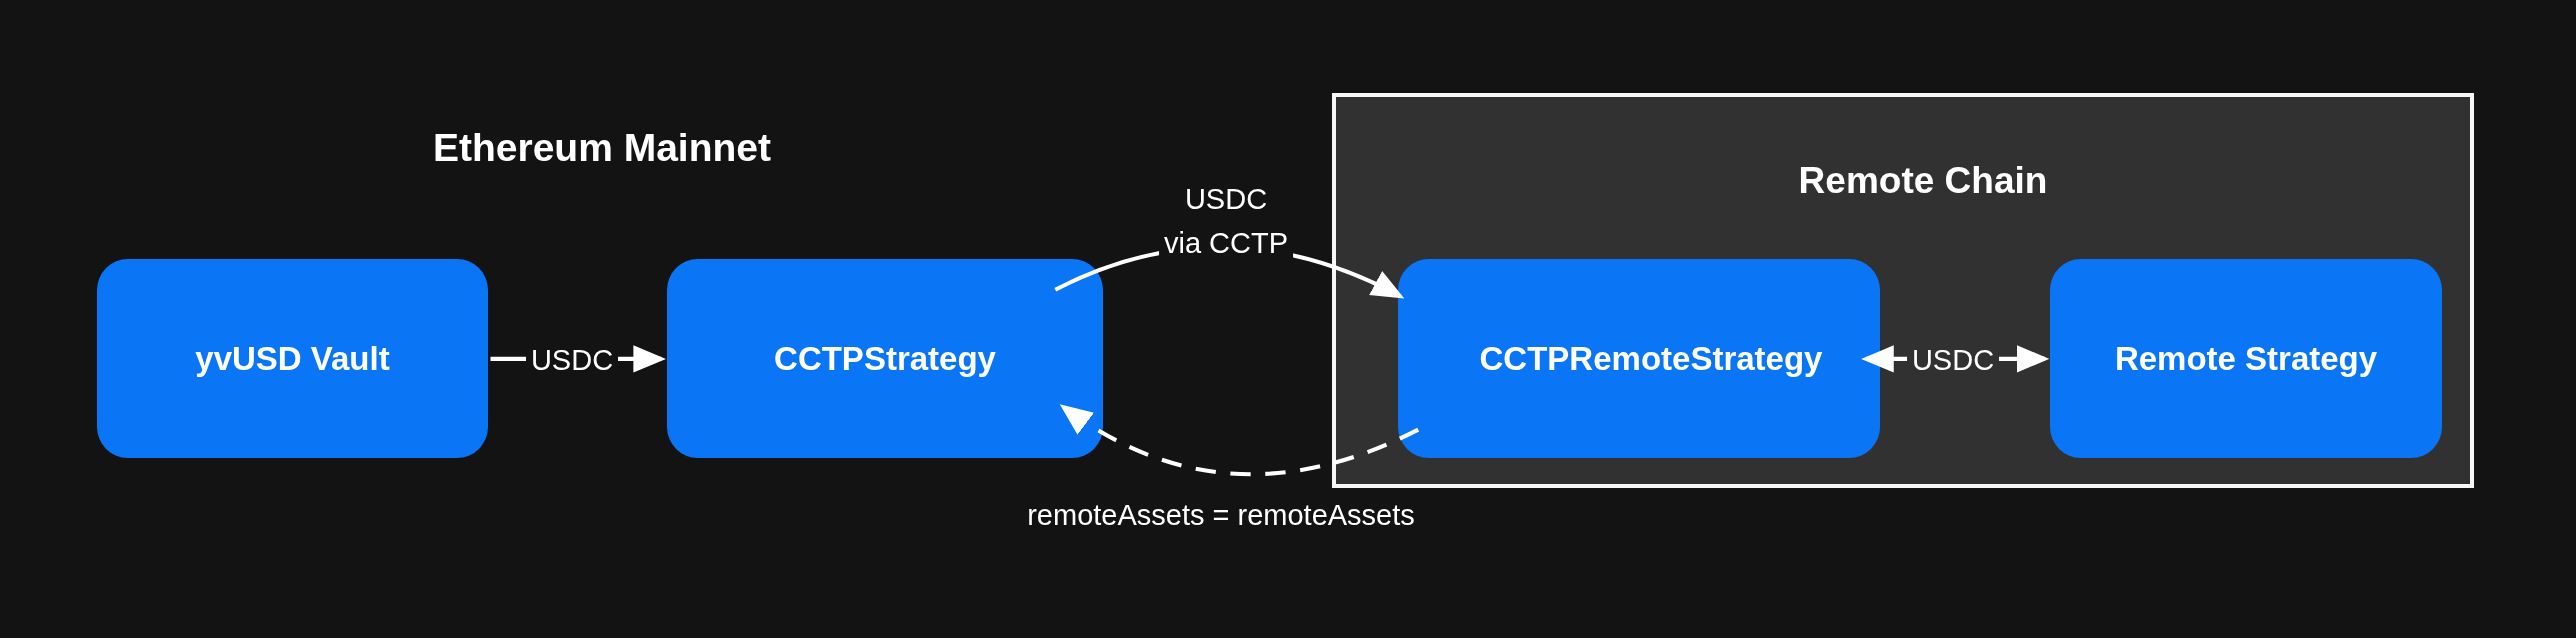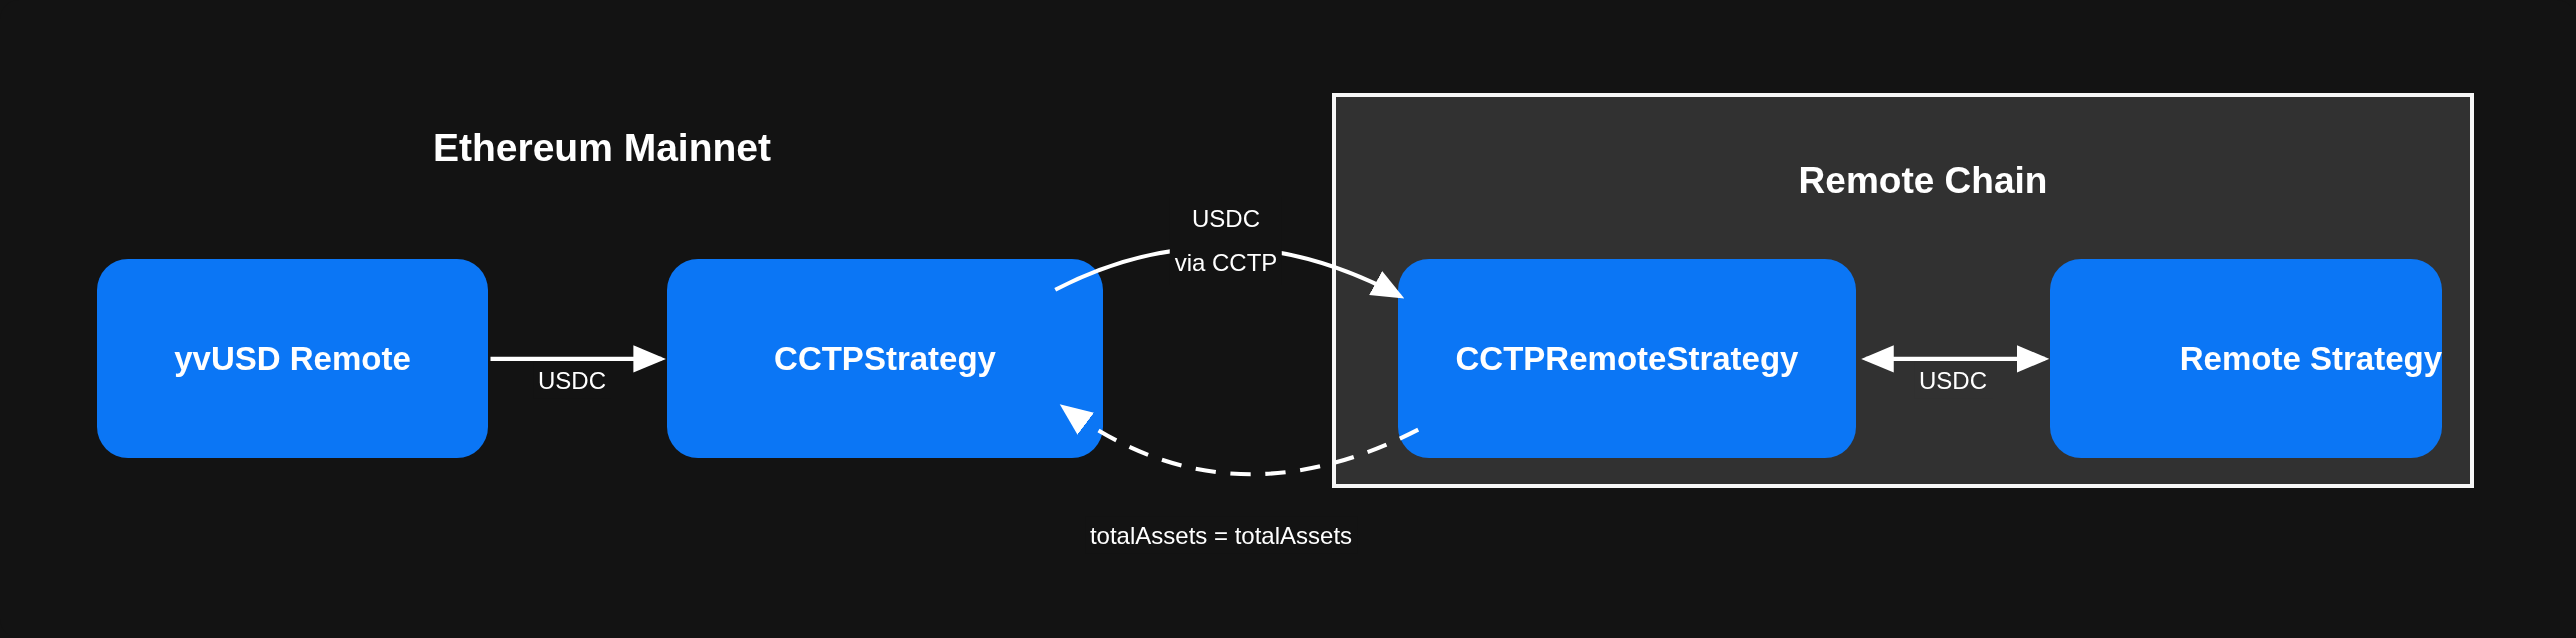--- a/index.html
+++ b/index.html
@@ -61,22 +61,22 @@
     z-index: 3;
   }
   .node-label {
     color: #ffffff;
     font-weight: bold;
     font-size: 33px;
     white-space: nowrap;
   }
   #node-vault            { left: 97px;  width: 391px; }
   #node-cctp-strategy    { left: 667px;  width: 436px; }
-  #node-cctp-remote      { left: 1398px; width: 458px; }
-  #node-remote-strategy  { left: 2050px; width: 392px; justify-content: flex-end; }
+  #node-cctp-remote      { left: 1398px; width: 458px; padding-left: 24px; }
+  #node-remote-strategy  { left: 2050px; width: 392px; }
 
   #edges-svg {
     position: absolute;
     left: 0;
     top: 0;
     width: 2576px;
     height: 638px;
     z-index: 5;
     pointer-events: none;
   }
@@ -85,48 +85,47 @@
     stroke-width: 5;
     fill: none;
   }
   .edge.dashed {
     stroke-dasharray: 25 18;
   }
   .edge-label {
     position: absolute;
     transform: translate(-50%, -50%);
     color: #ffffff;
-    font-size: 24px;
+    font-size: 29px;
     line-height: 37px;
     white-space: nowrap;
     text-align: center;
     z-index: 6;
     padding: 0 4.9px;
-    margin-top: 20px;
   }
   .on-dark  { background: #131313; }
   .on-gray  { background: #313131; }
   #label-usdc-left     { left: 572px;  top: 360px; }
   #label-usdc-via-cctp { left: 1226px; top: 221px; line-height: 44px; }
   #label-usdc-right    { left: 1953px; top: 360px; }
   #label-remote-assets { left: 1221px; top: 515px; }
 </style>
 </head>
 <body>
 
 <div id="canvas">
 
   <div id="mainnet-title" class="region-title">Ethereum Mainnet</div>
 
   <div id="remote-chain-box"></div>
 
   <div id="remote-chain-title" class="region-title">Remote Chain</div>
 
   <div id="node-vault" class="node">
-    <span class="node-label">yvUSD Remote</span>
+    <span class="node-label">yvUSD Vault</span>
   </div>
 
   <div id="node-cctp-strategy" class="node">
     <span class="node-label">CCTPStrategy</span>
   </div>
 
   <div id="node-cctp-remote" class="node">
     <span class="node-label">CCTPRemoteStrategy</span>
   </div>
 
@@ -152,16 +151,16 @@
 
   <div id="label-usdc-left" class="edge-label on-dark">USDC</div>
 
   <div id="label-usdc-via-cctp" class="edge-label on-dark">
     <div>USDC</div>
     <div>via CCTP</div>
   </div>
 
   <div id="label-usdc-right" class="edge-label on-gray">USDC</div>
 
-  <div id="label-remote-assets" class="edge-label on-dark">totalAssets = totalAssets</div>
+  <div id="label-remote-assets" class="edge-label on-dark">remoteAssets = remoteAssets</div>
 
 </div>
 
 
 </body></html>

